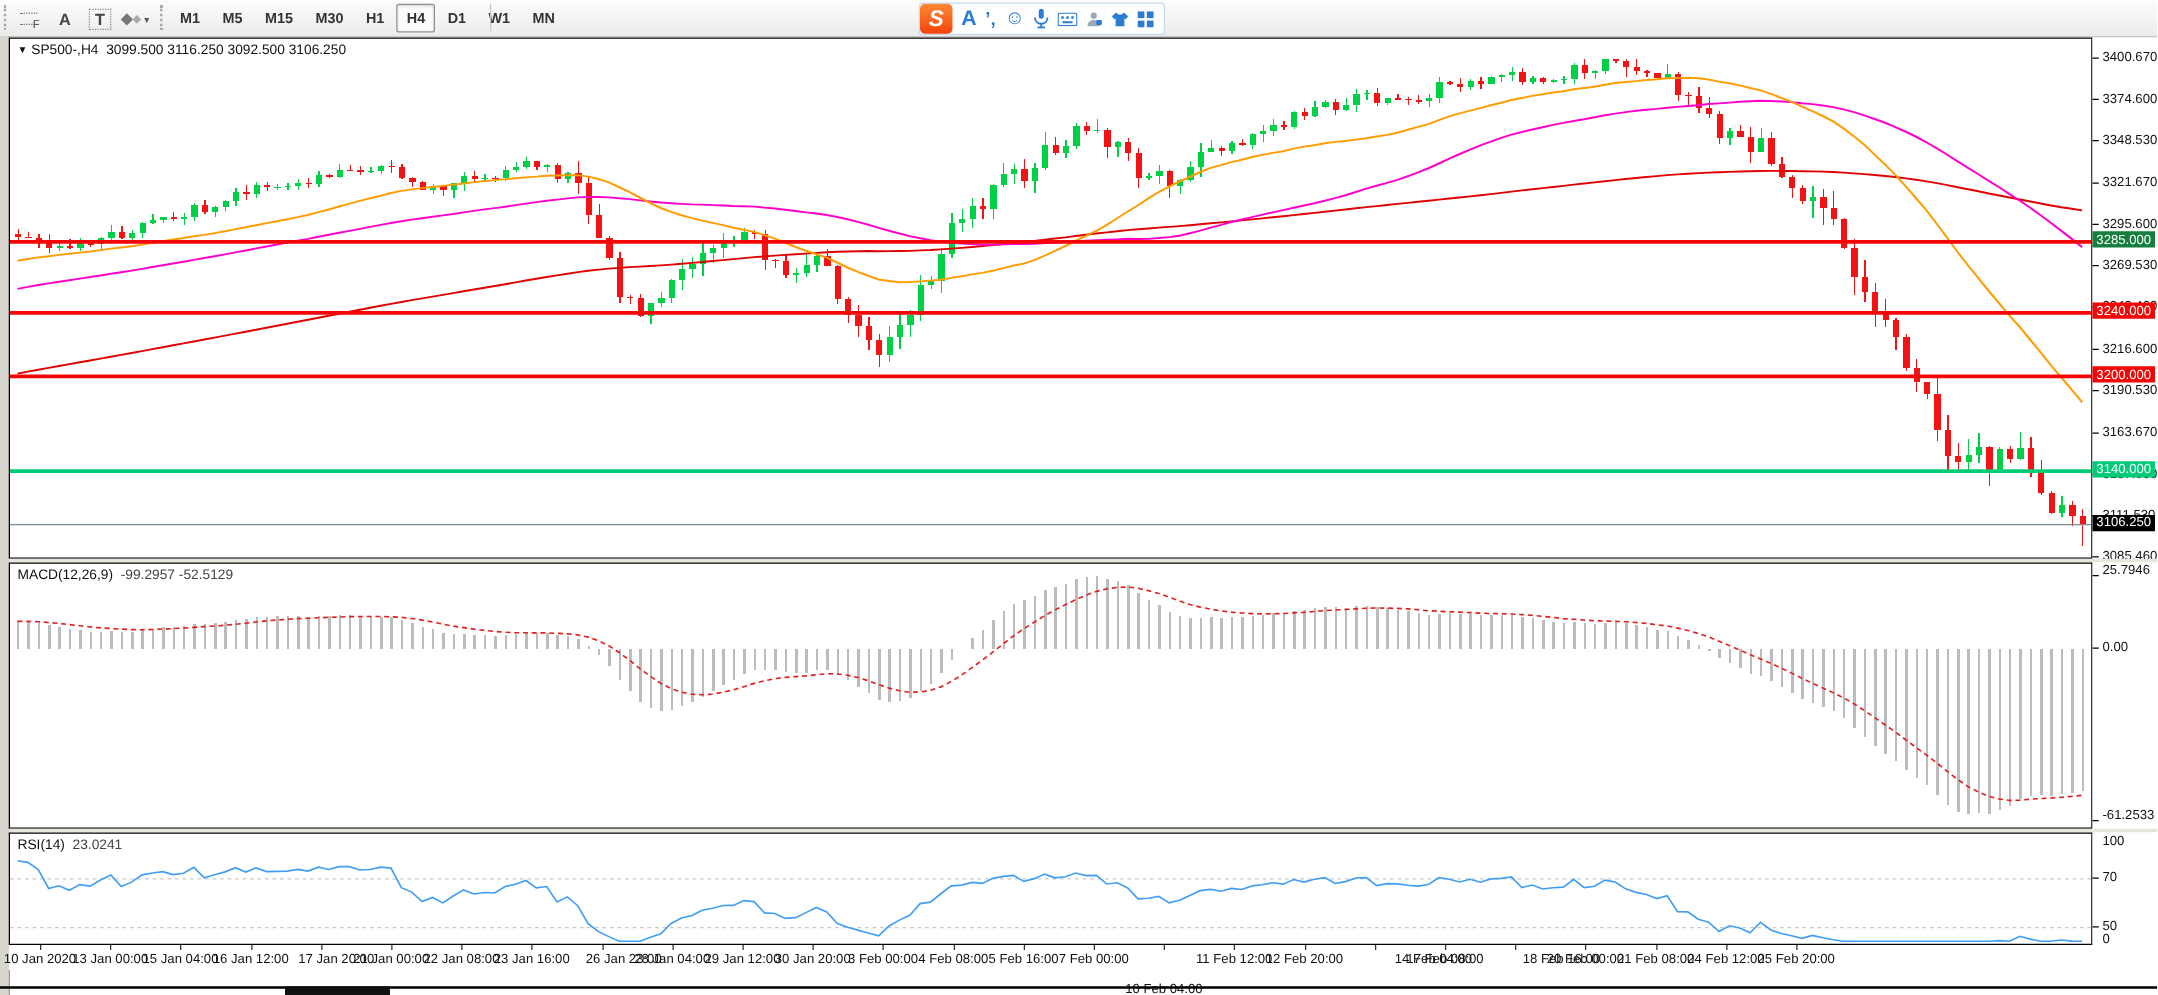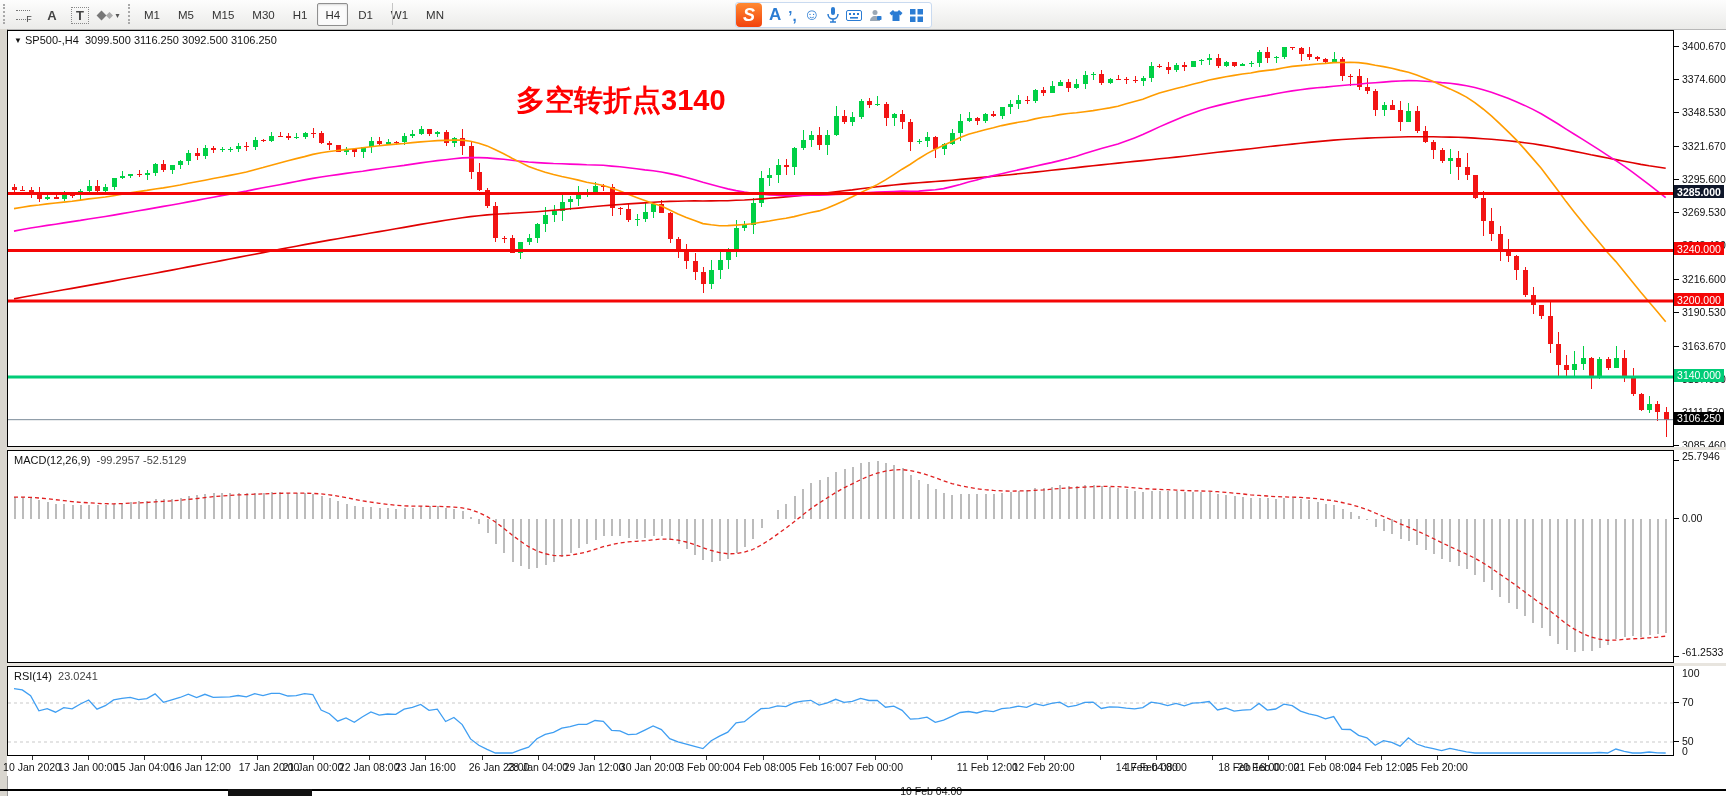--- a/index.html
+++ b/index.html
@@ -4,21 +4,21 @@
 <style>
   html,body{margin:0;padding:0;background:#fff;}
   .screen{position:relative;width:1726px;height:796px;background:#ffffff;
           font-family:"Liberation Sans",sans-serif;overflow:hidden;}
   
   .toolbar{position:absolute;left:0;top:0;width:1726px;height:29px;
            background:linear-gradient(#fdfdfd,#ebebe9);border-bottom:1px solid #b8b8b8;}
   .grip{position:absolute;top:4px;width:4px;height:20px;border-left:2px dotted #a9a9a9;}
   .toolbtn{position:absolute;top:3px;height:22px;min-width:22px;display:flex;align-items:center;
            justify-content:center;font-size:13px;color:#444;border:1px solid transparent;border-radius:2px;cursor:default;}
-  .tfwrap{position:absolute;left:116px;top:3px;height:22px;display:flex;gap:2px;}
+  .tfwrap{position:absolute;left:116px;top:3px;height:22px;display:flex;gap:2px;font-weight:bold;}
   .tfbtn{height:20px;padding:1px 7px 0 7px;display:flex;align-items:center;justify-content:center;
          font-size:11.5px;color:#333;border:1px solid transparent;border-radius:2px;}
   .tfbtn.active{background:#fbfbfb;border:1px solid #8f8f8f;box-shadow:inset 0 1px 2px #d7d7d7;}
   .vsep{position:absolute;top:3px;width:1px;height:22px;background:#c6c6c6;}
   .dottedbox{border:1px dotted #8a8a8a;}
   
   .ime{position:absolute;left:735px;top:2px;height:24px;display:flex;align-items:center;gap:7px;
        background:#ffffff;border:1px solid #c9daf0;border-radius:3px;padding:0 8px 0 0;}
   .sogou{width:26px;height:24px;border-radius:4px;background:linear-gradient(#ff8a33,#f2420c);
          color:#fff;font-weight:700;font-size:18px;font-style:italic;display:flex;align-items:center;justify-content:center;}
@@ -138,21 +138,20 @@
   <div class="pane" style="top:30px;height:417px">
     <div class="plot" style="height:415px">
       <div class="paneheader">
         <span style="font-size:8px;vertical-align:1px">▼</span>
         <span>SP500-,H4</span>&nbsp;
         <span>3099.500</span>
         <span>3116.250</span>
         <span>3092.500</span>
         <span>3106.250</span>
       </div>
-      <div class="annotation" style="left: 508px; top: 50px; color: rgb(255, 0, 0);">多空转折点3140</div>
       <svg id="mainSvg" width="1665" height="415">
           <g shape-rendering="crispEdges">
             <line x1="6.5" y1="152.5873980688142" x2="6.5" y2="162.89443652388448" stroke="#f21414" stroke-width="1"></line>
             <rect x="4" y="156.08860759493678" width="5" height="2.5316455696202524" fill="#f21414"></rect>
             <line x1="14.8" y1="154.55654571327963" x2="14.8" y2="159.57300470035486" stroke="#f21414" stroke-width="1"></line>
             <rect x="12.3" y="158.62025316455703" width="5" height="1" fill="#f21414"></rect>
             <line x1="23.1" y1="156.3547924202623" x2="23.1" y2="167.21722334777678" stroke="#f21414" stroke-width="1"></line>
             <rect x="20.6" y="159.06917034562824" width="5" height="2.021912931281747" fill="#f21414"></rect>
             <line x1="31.400000000000002" y1="156.474512583882" x2="31.400000000000002" y2="171.0901440288208" stroke="#f21414" stroke-width="1"></line>
             <rect x="28.900000000000002" y="161.09108327690998" width="5" height="6.6818187693420725" fill="#f21414"></rect>
@@ -579,21 +578,21 @@
         <div class="tickdash" style="top: 282px;"></div>
         <div class="ticklab" style="top: 276px;">3190.530</div>
         <div class="tickdash" style="top: 316px;"></div>
         <div class="ticklab" style="top: 310px;">3163.670</div>
         <div class="tickdash" style="top: 349px;"></div>
         <div class="ticklab" style="top: 343px;">3137.600</div>
         <div class="tickdash" style="top: 382px;"></div>
         <div class="ticklab" style="top: 376px;">3111.530</div>
         <div class="tickdash" style="top: 415px;"></div>
         <div class="ticklab" style="top: 409px;">3085.460</div>
-        <div class="badge" style="top: 155.418px; background: #0f172a; font-weight: bold;">3285.000</div>
+        <div class="badge" style="top: 155.418px; background: #15803d;">3285.000</div>
         <div class="badge" style="top: 212.38px; background: rgb(244, 6, 6);">3240.000</div>
         <div class="badge" style="top: 263.013px; background: rgb(244, 6, 6);">3200.000</div>
         <div class="badge" style="top: 338.962px; background: rgb(0, 204, 119);">3140.000</div>
         <div class="badge" style="top: 381.684px; background: rgb(0, 0, 0);">3106.250</div>
       </div>
   </div>
   <div class="splitter" style="top:447px"></div>
 
   <div class="pane" style="top:450px;height:213px">
     <div class="plot" style="height:211px">

